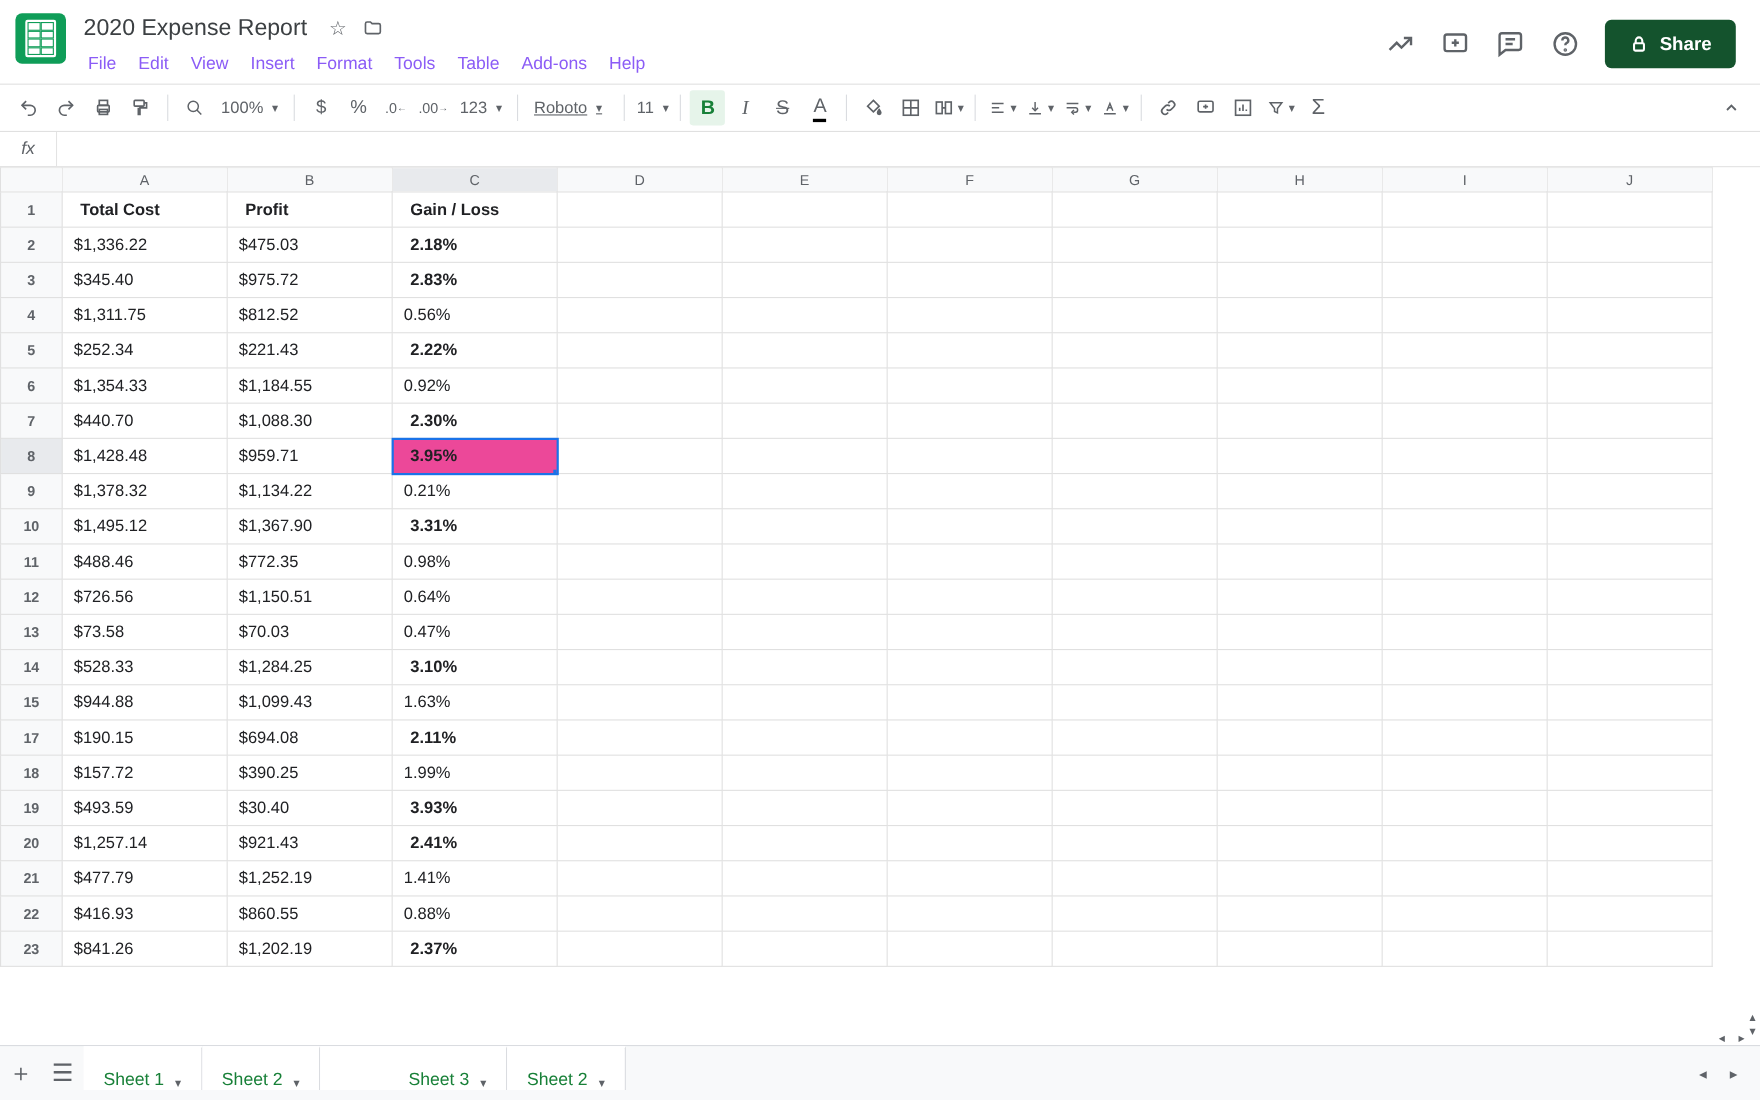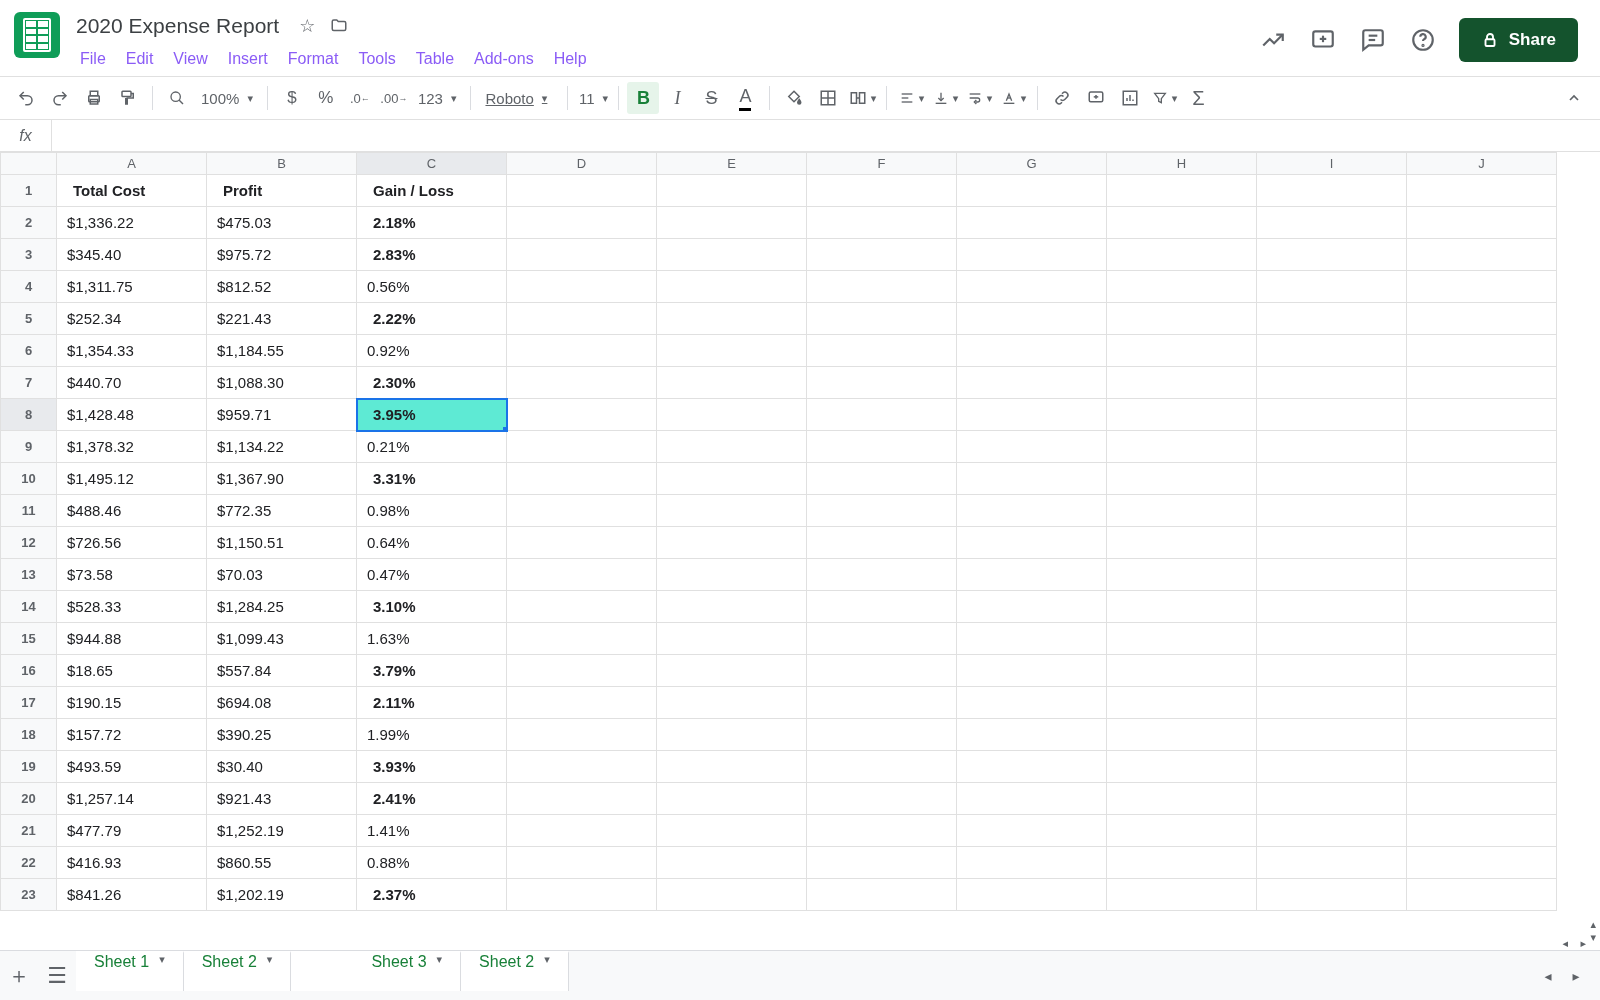--- a/index.html
+++ b/index.html
@@ -79,35 +79,35 @@
 .row-head {
   background:#f8f9fa; color:#5f6368; font-size:13px; text-align:center; width:56px;
 }
 .corner { background:#f8f9fa; width:56px; }
 td.cell {
   font-size:15px; color:#202124; padding: 0 10px; height:32px;
   text-align:left; white-space:nowrap; overflow:hidden;
 }
 td.cell.bold { font-weight:700;padding-left:16px; }
 td.cell.selected {
-  outline:2px solid #1a73e8; outline-offset:-1px; background:#5eead4;
+  outline:2px solid #1a73e8; outline-offset:-1px; background:#ec4899;
   position:relative;
   margin-left:36px;
 }
 td.cell.selected::after {
   content:""; position:absolute; right:-3px; bottom:-3px; width:6px; height:6px; background:#1a73e8;
 }
 .row-head.sel, .col-head th.sel { background:#e8eaed; }
 .sheet-tabs {
   height:50px; border-top:1px solid #dadce0; display:flex; align-items:center;
   background:#f8f9fa; position:relative;
 }
 .tab-btn { width:38px; height:38px; display:flex; align-items:center; justify-content:center; color:#5f6368; font-size:22px; cursor:pointer;}
 .tab {
-  height:40px; padding:0 18px; display:flex; align-items:flex-start; gap:10px;
+  height:40px; padding:0 18px; display:flex; align-items:flex-end; gap:10px;
   font-size:16px; color:#188038; cursor:pointer; border-right:1px solid #dadce0;
   background:#fff; border-top:2px solid transparent;
 }
 .tab .drop { font-size:11px; color:#5f6368;}
 .tabs-right { margin-left:auto; display:flex; align-items:center; padding-right:10px;}
 .nav-arrow { width:28px; text-align:center; color:#5f6368; font-size:14px; cursor:pointer;}
 .vscroll-arrows {
   position:absolute; right:4px; bottom:6px; display:flex; flex-direction:column; gap:0; color:#5f6368; font-size:11px;
 }
 .hscroll-arrows {
@@ -556,33 +556,20 @@
             <td class="cell">1.63%</td>
             <td class="cell"></td>
             <td class="cell"></td>
             <td class="cell"></td>
             <td class="cell"></td>
             <td class="cell"></td>
             <td class="cell"></td>
             <td class="cell"></td>
           </tr>
           <tr>
-            <th class="row-head">16</th>
-            <td class="cell">$18.65</td>
-            <td class="cell">$557.84</td>
-            <td class="cell bold">3.79%</td>
-            <td class="cell"></td>
-            <td class="cell"></td>
-            <td class="cell"></td>
-            <td class="cell"></td>
-            <td class="cell"></td>
-            <td class="cell"></td>
-            <td class="cell"></td>
-          </tr>
-          <tr>
             <th class="row-head">17</th>
             <td class="cell">$190.15</td>
             <td class="cell">$694.08</td>
             <td class="cell bold">2.11%</td>
             <td class="cell"></td>
             <td class="cell"></td>
             <td class="cell"></td>
             <td class="cell"></td>
             <td class="cell"></td>
             <td class="cell"></td>

